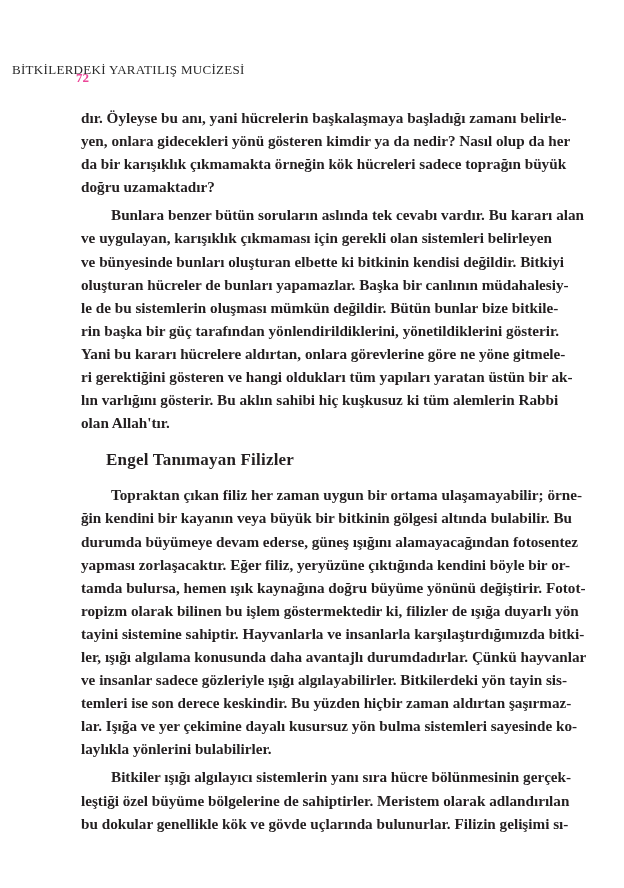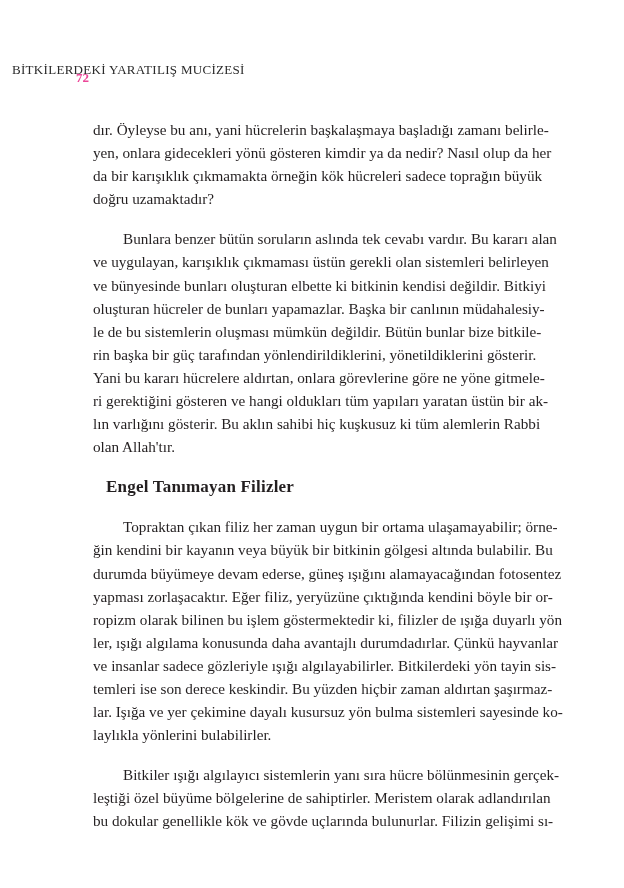--- a/index.html
+++ b/index.html
@@ -1,21 +1,21 @@
 <!DOCTYPE html>
 <html><head>
 <meta charset="utf-8">
 <style>
   html, body { margin: 0; padding: 0; background: #ffffff; }
   body { width: 624px; height: 888px; position: relative; overflow: hidden; font-family: "Liberation Serif", "DejaVu Serif", serif; color: #231f20; }
   .header { position: absolute; top: 62px; left: 0; width: 624px; height: 20px; }
   .page-number { position: absolute; left: 76px; top: 8px; font-size: 13px; font-weight: bold; color: #ec4899; }
   .running-title { position: absolute; left: 0; width: 624px; text-align: left; top: 0; font-size: 13px; letter-spacing: 0.3px; color: #2a2a2a; padding-left: 12px; box-sizing: border-box; }
   .body-text { position: absolute; left: 76px; top: 101px; width: 473px; font-size: 15.2px; line-height: 23.1px; text-align: justify; }
-  .body-text p { margin: 17px; }
+  .body-text p { margin: 5px; font-weight: bold; }
   .section-heading { margin: 14px 0 12px 30px; font-size: 17px; font-weight: bold; line-height: 23px; letter-spacing: 0.2px; }
   .line { display: block; text-align: justify; text-align-last: justify; white-space: nowrap; }
   .line.last { text-align-last: left; }
   .line.indent { padding-left: 30px; }
 </style>
 </head>
 <body>
 
 <div class="header">
   <span class="page-number">72</span>
@@ -24,39 +24,41 @@
 
 <div class="body-text">
   <p>
     <span class="line">dır. Öyleyse bu anı, yani hücrelerin başkalaşmaya başladığı zamanı belirle-</span>
     <span class="line">yen, onlara gidecekleri yönü gösteren kimdir ya da nedir? Nasıl olup da her</span>
     <span class="line">da bir karışıklık çıkmamakta örneğin kök hücreleri sadece toprağın büyük</span>
     <span class="line last">doğru uzamaktadır?</span>
   </p>
   <p>
     <span class="line indent">Bunlara benzer bütün soruların aslında tek cevabı vardır. Bu kararı alan</span>
-    <span class="line">ve uygulayan, karışıklık çıkmaması üstün gerekli olan sistemleri belirleyen</span>
+    <span class="line">ve uygulayan, karışıklık çıkmaması için gerekli olan sistemleri belirleyen</span>
     <span class="line">ve bünyesinde bunları oluşturan elbette ki bitkinin kendisi değildir. Bitkiyi</span>
     <span class="line">oluşturan hücreler de bunları yapamazlar. Başka bir canlının müdahalesiy-</span>
     <span class="line">le de bu sistemlerin oluşması mümkün değildir. Bütün bunlar bize bitkile-</span>
     <span class="line">rin başka bir güç tarafından yönlendirildiklerini, yönetildiklerini gösterir.</span>
     <span class="line">Yani bu kararı hücrelere aldırtan, onlara görevlerine göre ne yöne gitmele-</span>
     <span class="line">ri gerektiğini  gösteren ve hangi oldukları tüm yapıları yaratan üstün bir ak-</span>
     <span class="line">lın varlığını gösterir. Bu aklın sahibi hiç kuşkusuz ki tüm alemlerin Rabbi</span>
     <span class="line last">olan Allah'tır.</span>
   </p>
 
   <div class="section-heading">Engel Tanımayan Filizler</div>
 
   <p>
     <span class="line indent">Topraktan çıkan filiz her zaman uygun bir ortama ulaşamayabilir; örne-</span>
     <span class="line">ğin kendini bir kayanın veya büyük bir bitkinin gölgesi altında bulabilir. Bu</span>
     <span class="line">durumda büyümeye devam ederse, güneş ışığını alamayacağından fotosentez</span>
     <span class="line">yapması zorlaşacaktır. Eğer filiz, yeryüzüne çıktığında kendini böyle bir or-</span>
+    <span class="line">tamda bulursa, hemen ışık kaynağına doğru büyüme yönünü değiştirir. Fotot-</span>
     <span class="line">ropizm olarak bilinen bu işlem göstermektedir ki, filizler de ışığa duyarlı yön</span>
+    <span class="line">tayini sistemine sahiptir. Hayvanlarla ve insanlarla karşılaştırdığımızda bitki-</span>
     <span class="line">ler, ışığı algılama konusunda daha avantajlı durumdadırlar. Çünkü hayvanlar</span>
     <span class="line">ve insanlar sadece gözleriyle ışığı algılayabilirler. Bitkilerdeki yön tayin sis-</span>
     <span class="line">temleri ise son derece keskindir. Bu yüzden hiçbir zaman aldırtan şaşırmaz-</span>
     <span class="line">lar. Işığa ve yer çekimine dayalı kusursuz yön bulma sistemleri sayesinde ko-</span>
     <span class="line last">laylıkla yönlerini bulabilirler.</span>
   </p>
   <p>
     <span class="line indent">Bitkiler ışığı algılayıcı sistemlerin yanı sıra hücre bölünmesinin gerçek-</span>
     <span class="line">leştiği özel büyüme bölgelerine de sahiptirler. Meristem olarak adlandırılan</span>
     <span class="line">bu dokular genellikle kök ve gövde uçlarında bulunurlar. Filizin gelişimi sı-</span>

